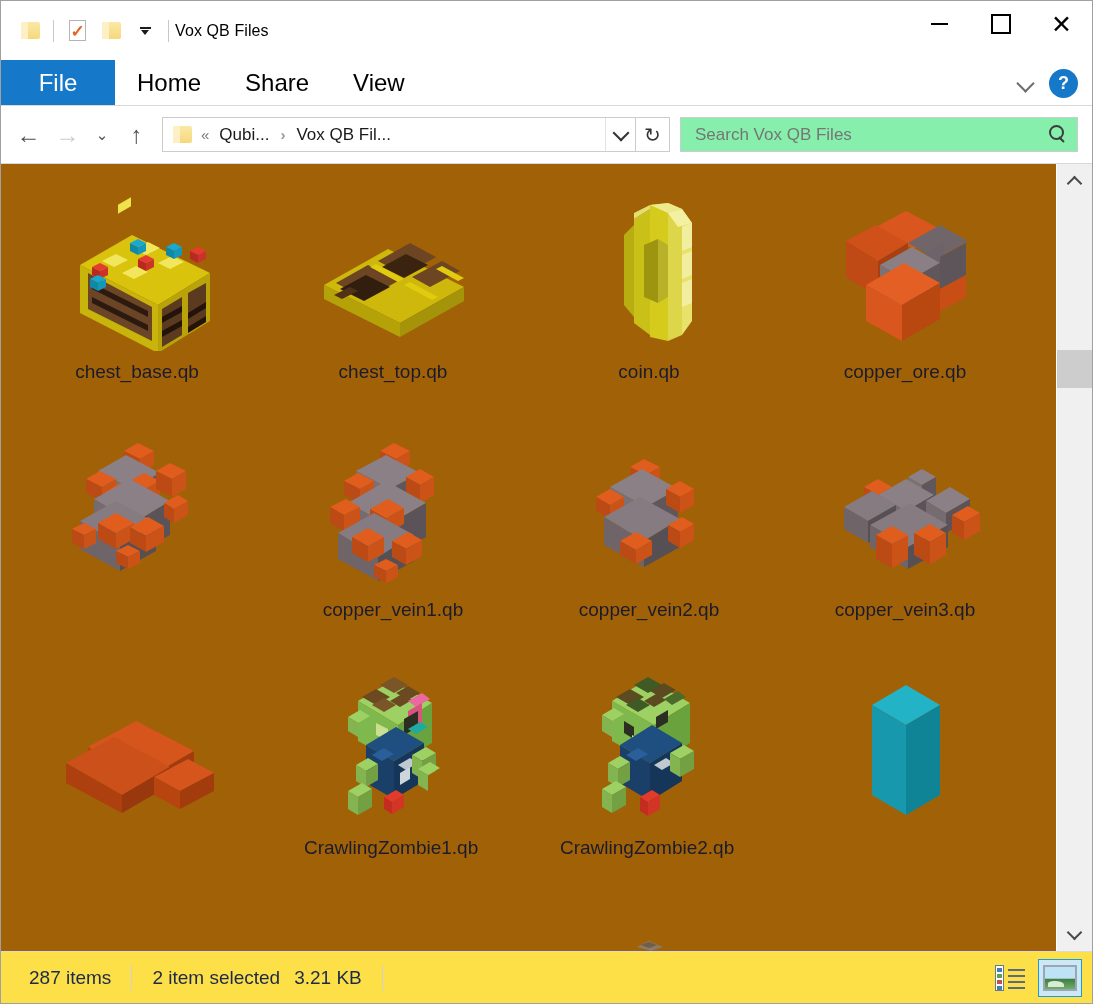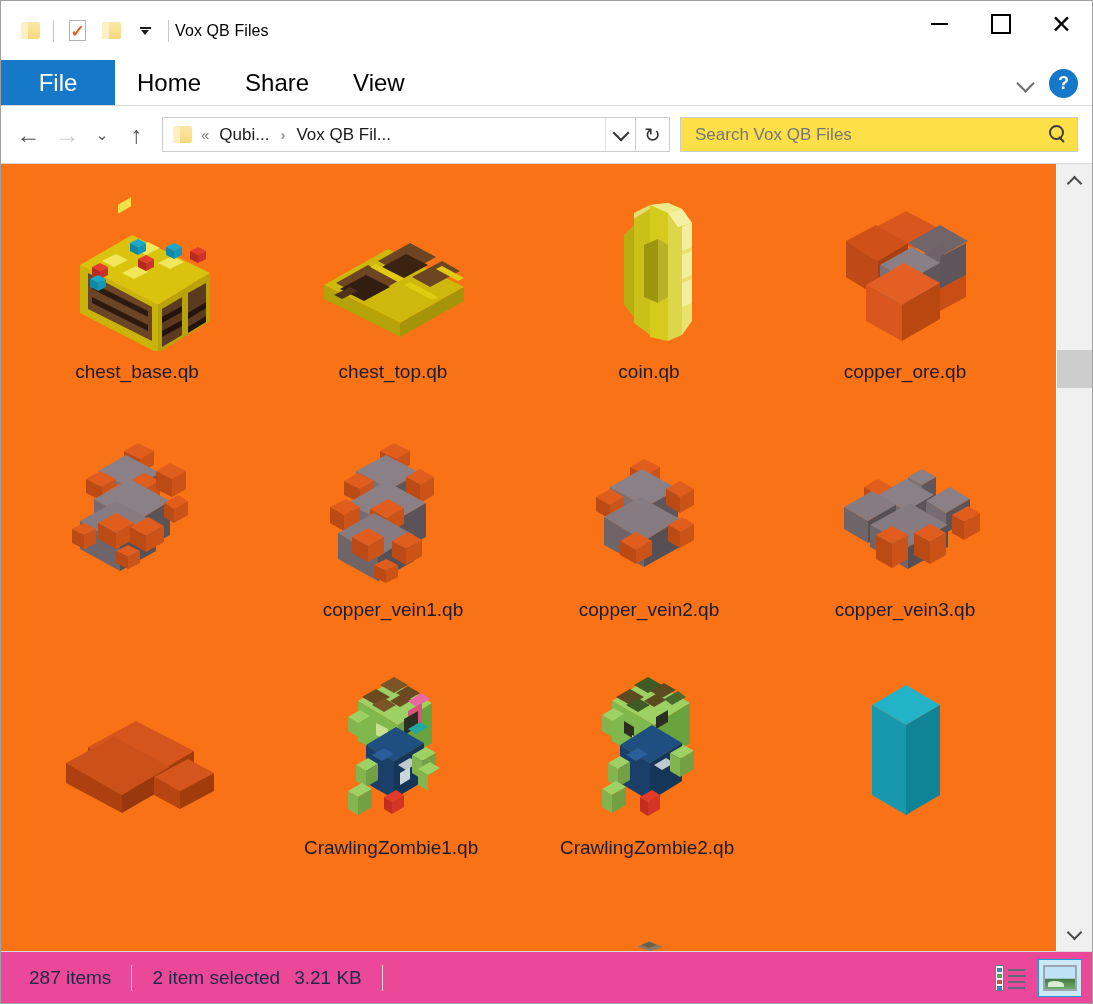--- a/index.html
+++ b/index.html
@@ -301,21 +301,21 @@
     margin-left: -8px;
     margin-right: 10px;
   }
   .searchbox {
     width: 398px;
     height: 35px;
     border: 1px solid #cccccc;
     display: flex;
     align-items: center;
     padding: 0 10px 0 14px;
-    background: #fde047;
+    background: #86efac;
   }
   .searchbox .ph {
     flex: 1 1 auto;
     font-size: 17px;
     color: #767676;
   }
   .search-ico {
     width: 19px; height: 19px;
     position: relative;
   }
@@ -343,21 +343,21 @@
     display: flex;
     position: relative;
     border-top: 1px solid #d9d9d9;
     min-height: 0;
   }
 
   .filepane {
     flex: 1 1 auto;
     position: relative;
     overflow: hidden;
-    background: #f97316;
+    background: #a16207;
     padding-top: 18px;
   }
 
   .grid {
     display: grid;
     grid-template-columns: repeat(4, 256px);
     padding-left: 8px;
   }
 
   .fileitem {
@@ -417,21 +417,21 @@
     top: 186px;
     height: 38px;
     background: #cdcdcd;
   }
 
   
   .statusbar {
     height: 52px;
     flex: 0 0 auto;
     border-top: 1px solid #d9d9d9;
-    background: #ec4899;
+    background: #fde047;
     display: flex;
     align-items: center;
     padding: 0 6px 0 28px;
     position: relative;
   }
   .status-text {
     font-size: 19px;
     color: #1b2a4a;
   }
   .status-sep {

